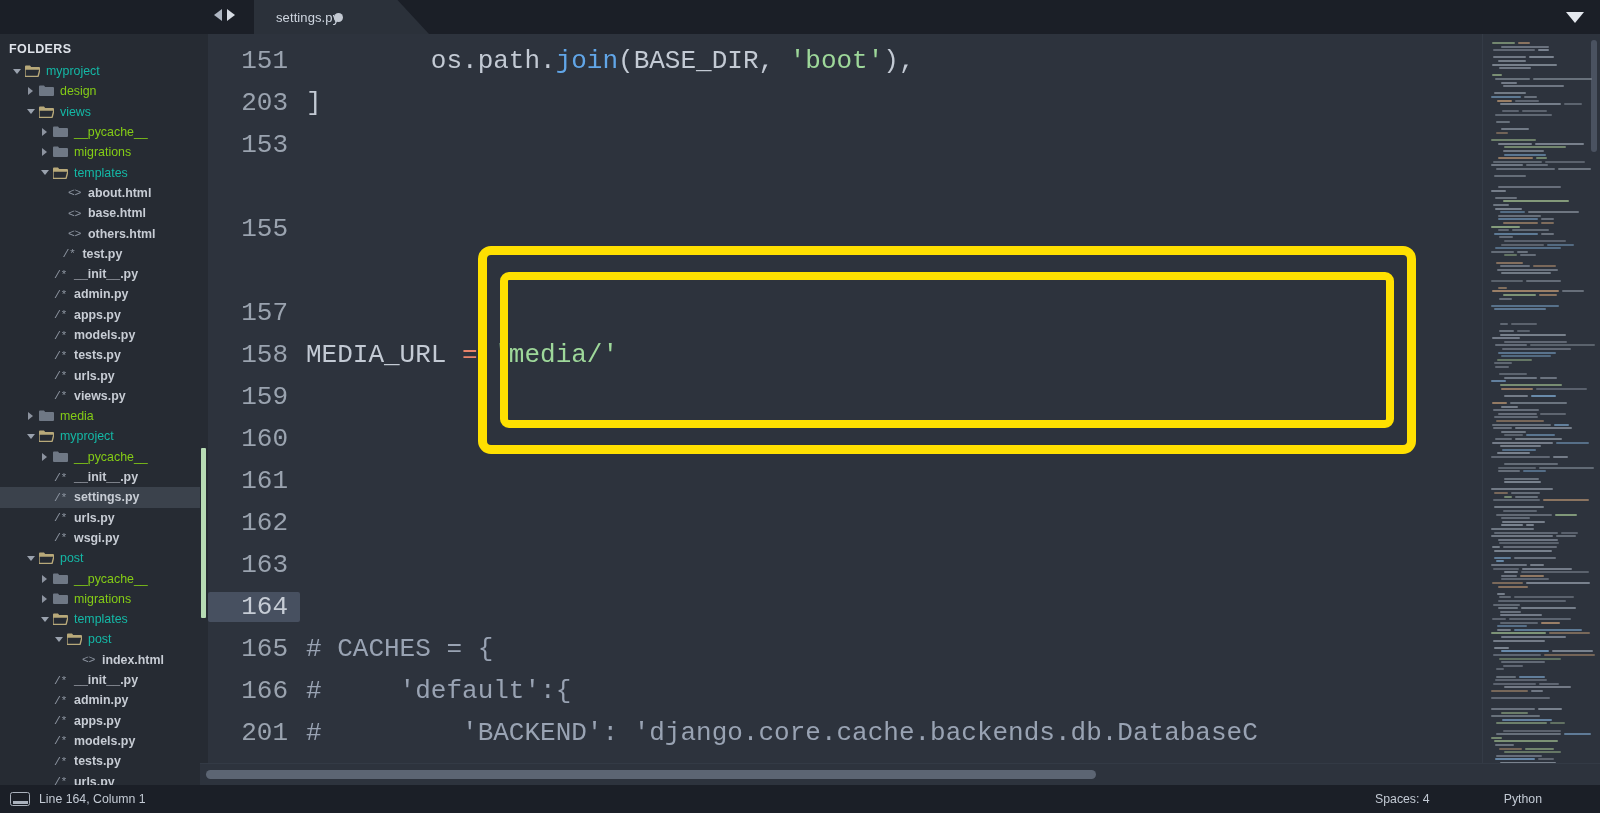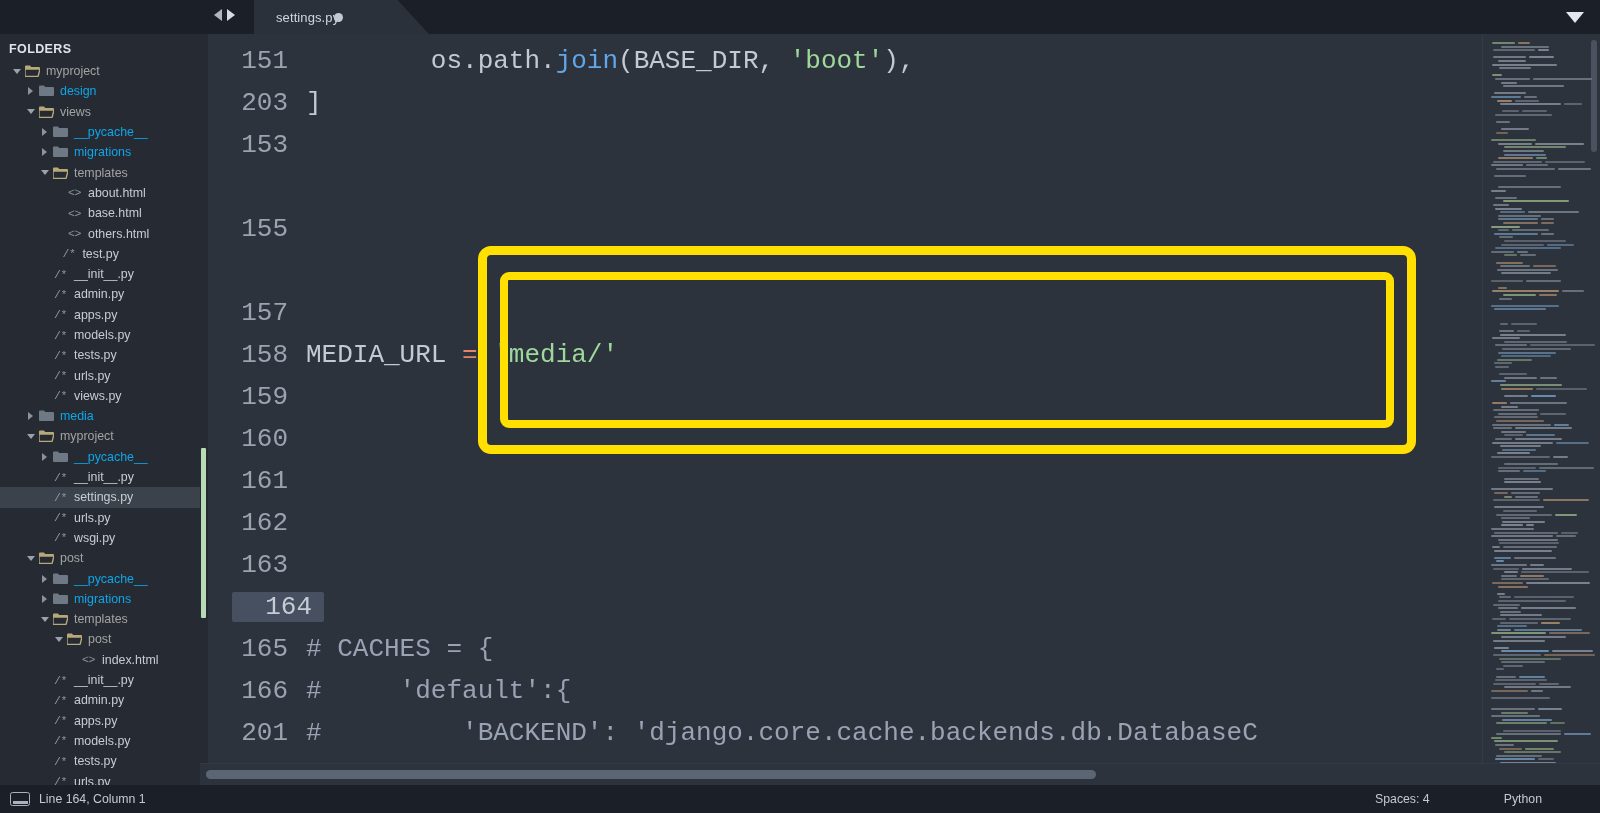--- a/index.html
+++ b/index.html
@@ -37,36 +37,36 @@
   .sidebar { width: 200px; flex: 0 0 200px; background: #262b33; position: relative; overflow: hidden; padding-top: 6px; }
   .folders-title { color: #dfe3ea; font-size: 12.5px; font-weight: bold; letter-spacing: .4px; padding: 2px 0 5px 9px; }
   .tree-row { height: 20.3px; display: flex; align-items: center; font-size: 12.4px; color: #c3c9d3; white-space: nowrap; cursor: default; }
   .tree-row.selected { background: #3b424c; }
   .tw { width: 13px; flex: 0 0 13px; display: flex; align-items: center; justify-content: center; }
   .tw .tri-d { width: 0; height: 0; border-left: 4.5px solid transparent; border-right: 4.5px solid transparent; border-top: 5.5px solid #9aa2ae; }
   .tw .tri-r { width: 0; height: 0; border-top: 4.5px solid transparent; border-bottom: 4.5px solid transparent; border-left: 5.5px solid #8c939f; }
   .ic { width: 19px; flex: 0 0 19px; display: flex; align-items: center; justify-content: center; margin-right: 4px; }
   .ic svg { display: block; }
   .fname { font-size: 12.4px; }
-  .fname.folder-open { color: #a3a3a3; }
-  .fname.folder-closed { color: #0ea5e9; }
-  .fname.file { color: #c7ccd4; }
+  .fname.folder-open { color: #14b8a6; }
+  .fname.folder-closed { color: #84cc16; }
+  .fname.file { color: #c7ccd4; font-weight: bold; }
   .codeicon { color: #8d95a1; font-size: 11.5px; font-family: "Liberation Mono", monospace; letter-spacing: -.5px; }
 
   
   .editor-wrap { flex: 1; background: #2d333d; position: relative; display: flex; flex-direction: column; min-width: 0; }
   .editor { flex: 1; position: relative; overflow: hidden; display: flex; }
   .vstrip { width: 8px; flex: 0 0 8px; background: #262b33; position: relative; }
   .green-marker { position: absolute; left: 1px; width: 5px; background: #b7dcb4; border-radius: 1px; }
   .code-area { flex: 1; position: relative; overflow: hidden; }
 
   .line { position: absolute; left: 0; right: 0; height: 42px; display: flex; align-items: center; }
   .lineno { width: 92px; flex: 0 0 92px; text-align: right; padding-right: 12px;
     font-family: "Liberation Mono", monospace; font-size: 26px; color: #9aa3af; }
-  .line.current .lineno { background: #475060; color: #c6ccd5; border-radius: 2px; margin-left: 24px; }
+  .line.current .lineno { background: #475060; color: #c6ccd5; border-radius: 2px; }
   .codetext { font-family: "Liberation Mono", monospace; font-size: 26px; color: #c3cad4; white-space: pre; padding-left: 6px; }
 
   .tk-com  { color: #99a3b3; }
   .tk-op   { color: #e8836a; }
   .tk-fn   { color: #61a6e8; }
   .tk-str  { color: #9ed89a; }
   .tk-pln  { color: #c3cad4; }
 
   
   .annot {

